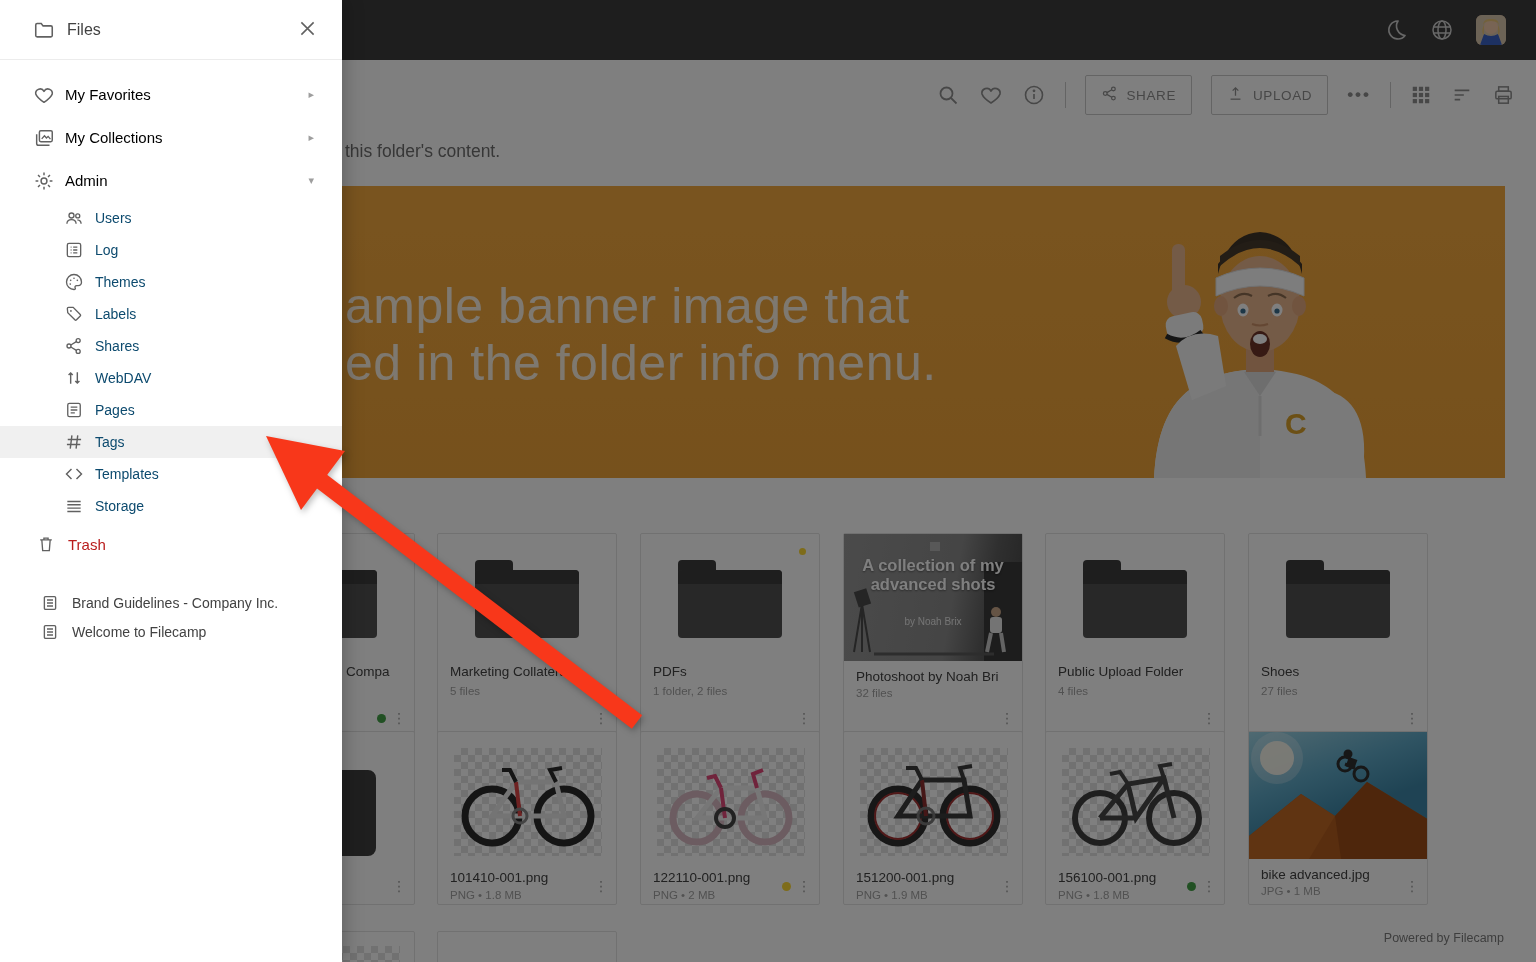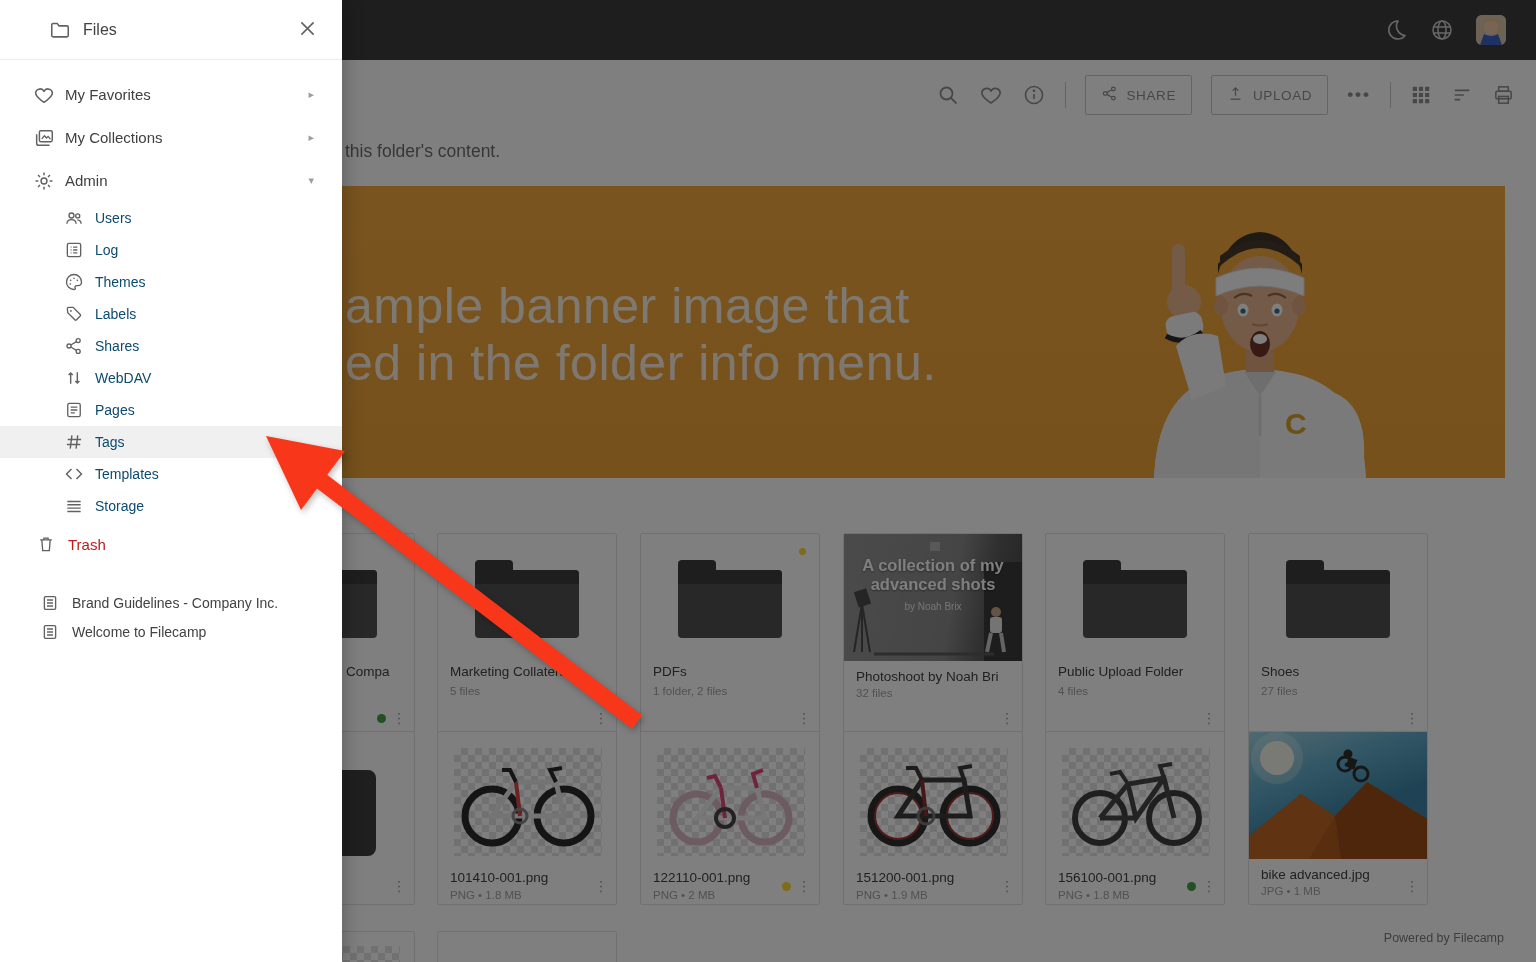--- a/index.html
+++ b/index.html
@@ -43,35 +43,35 @@
   .dot{position:absolute;width:9px;height:9px;border-radius:50%;bottom:13px;right:28px;}
   .dot.corner{top:14px;right:13px;bottom:auto;width:7px;height:7px;}
   .thumb-full{position:absolute;left:0;top:0;width:100%;height:127px;overflow:hidden;}
   .checker{background-image:
       linear-gradient(45deg,#e2e2e2 25%,transparent 25%,transparent 75%,#e2e2e2 75%),
       linear-gradient(45deg,#e2e2e2 25%,#ffffff 25%,#ffffff 75%,#e2e2e2 75%);
     background-size:14px 14px;background-position:0 0,7px 7px;background-color:#fff;}
   .file-thumb{position:absolute;left:16px;top:16px;width:148px;height:108px;display:flex;align-items:center;justify-content:center;}
   .photo-overlay{position:absolute;left:0;top:22px;width:100%;text-align:center;color:#fff;}
   .photo-line{font-size:16.5px;font-weight:bold;line-height:19px;text-shadow:0 1px 2px rgba(0,0,0,.4);}
-  .photo-by{margin-top:7px;font-size:10px;color:#e8e8e8;}
+  .photo-by{margin-top:22px;font-size:10px;color:#e8e8e8;}
 
   .powered{position:absolute;right:32px;top:931px;font-size:12.5px;color:#7c7c7c;}
 
   
   .dim{position:absolute;inset:0;background:rgba(0,0,0,0.5);z-index:40;}
 
   
   .sidebar{position:absolute;left:0;top:0;width:342px;height:962px;background:#ffffff;z-index:50;box-shadow:2px 0 18px rgba(0,0,0,0.25);}
-  .sb-header{position:relative;height:60px;border-bottom:1px solid #ececec;display:flex;align-items:center;padding-left:48px;gap:11px;}
+  .sb-header{position:relative;height:60px;border-bottom:1px solid #ececec;display:flex;align-items:center;padding-left:32px;gap:11px;}
   .sb-title{font-size:16px;color:#424242;}
   .sb-close{position:absolute;right:24px;top:18px;}
   .sb-list{position:absolute;left:0;top:73px;right:0;}
   .sb-row{display:flex;align-items:center;height:43px;padding-left:32px;gap:9px;position:relative;}
-  .sb-row .lbl{font-size:15px;color:#404040;}
+  .sb-row .lbl{font-size:15px;color:#000000;}
   .sb-sub{display:flex;align-items:center;height:32px;padding-left:62px;gap:9px;position:relative;}
   .sb-sub .lbl{font-size:14px;color:#0c4a6e;}
   .sb-sub.active{background:#f0f0f0;}
   .chev{position:absolute;right:28px;color:#9e9e9e;font-size:11px;}
   .sb-trash{display:flex;align-items:center;height:40px;padding-left:34px;gap:10px;margin-top:2px;}
   .sb-links{margin-top:24px;}
   .sb-link{display:flex;align-items:center;height:29px;padding-left:38px;gap:10px;}
   .sb-link .lbl{font-size:14px;color:#424242;}
   .sb-ico{display:flex;align-items:center;justify-content:center;width:24px;}
 

